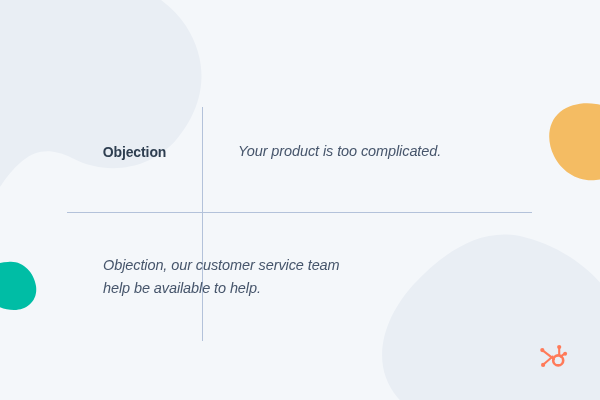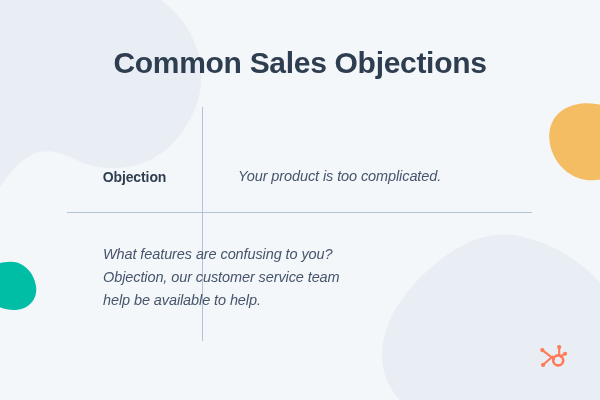--- a/index.html
+++ b/index.html
@@ -72,21 +72,21 @@
   }
 
   
   .row {
     position: absolute;
     left: 67px;
     width: 465px;
     display: flex;
     align-items: center;
   }
-  .row-objection { top: 124px; height: 105px; }
+  .row-objection { top: 99px; height: 105px; }
   .row-rebuttal  { top: 213px; height: 128px; }
 
   .cell-label {
     width: 135px;
     flex: 0 0 135px;
     text-align: center;
     font-size: 14px;
     font-weight: bold;
     color: #2e3e50;
     letter-spacing: -0.1px;
@@ -131,35 +131,33 @@
     <path fill="#f4bc63" d="M 596,104 C 612,106 626,120 628,140 C 630,162 616,178 596,180
              C 578,182 562,172 554,156 C 546,140 548,122 560,112
              C 570,104 584,102 596,104 Z"></path>
 
     <path fill="#00bda5" d="M 8,262 C 22,260 34,272 36,286 C 38,300 28,310 14,310
              C -2,310 -16,300 -18,286 C -20,272 -8,262 8,262 Z"></path>
   </svg>
 
   <div class="content">
 
-    <div class="title">Common Sales Objections</div>
 
     <div class="divider-v"></div>
     <div class="divider-h"></div>
 
     <div class="row row-objection">
       <div class="cell-label">Objection</div>
       <div class="cell-body">
         <span class="line">Your product is too complicated.</span>
       </div>
     </div>
 
     <div class="row row-rebuttal">
       <div class="cell-body">
-        <span class="line">What features are confusing to you?</span>
         <span class="line">Objection, our customer service team</span>
         <span class="line">help be available to help.</span>
       </div>
     </div>
 
     <svg class="logo" viewBox="0 0 30 28" width="30" height="28">
       <g fill="#ff7a59" stroke="#ff7a59">
 
         <circle cx="21.2" cy="5.0" r="2.1" stroke="none"></circle>
         <line x1="21.2" y1="6.6" x2="21.2" y2="12.4" stroke-width="2.1" stroke-linecap="round"></line>

